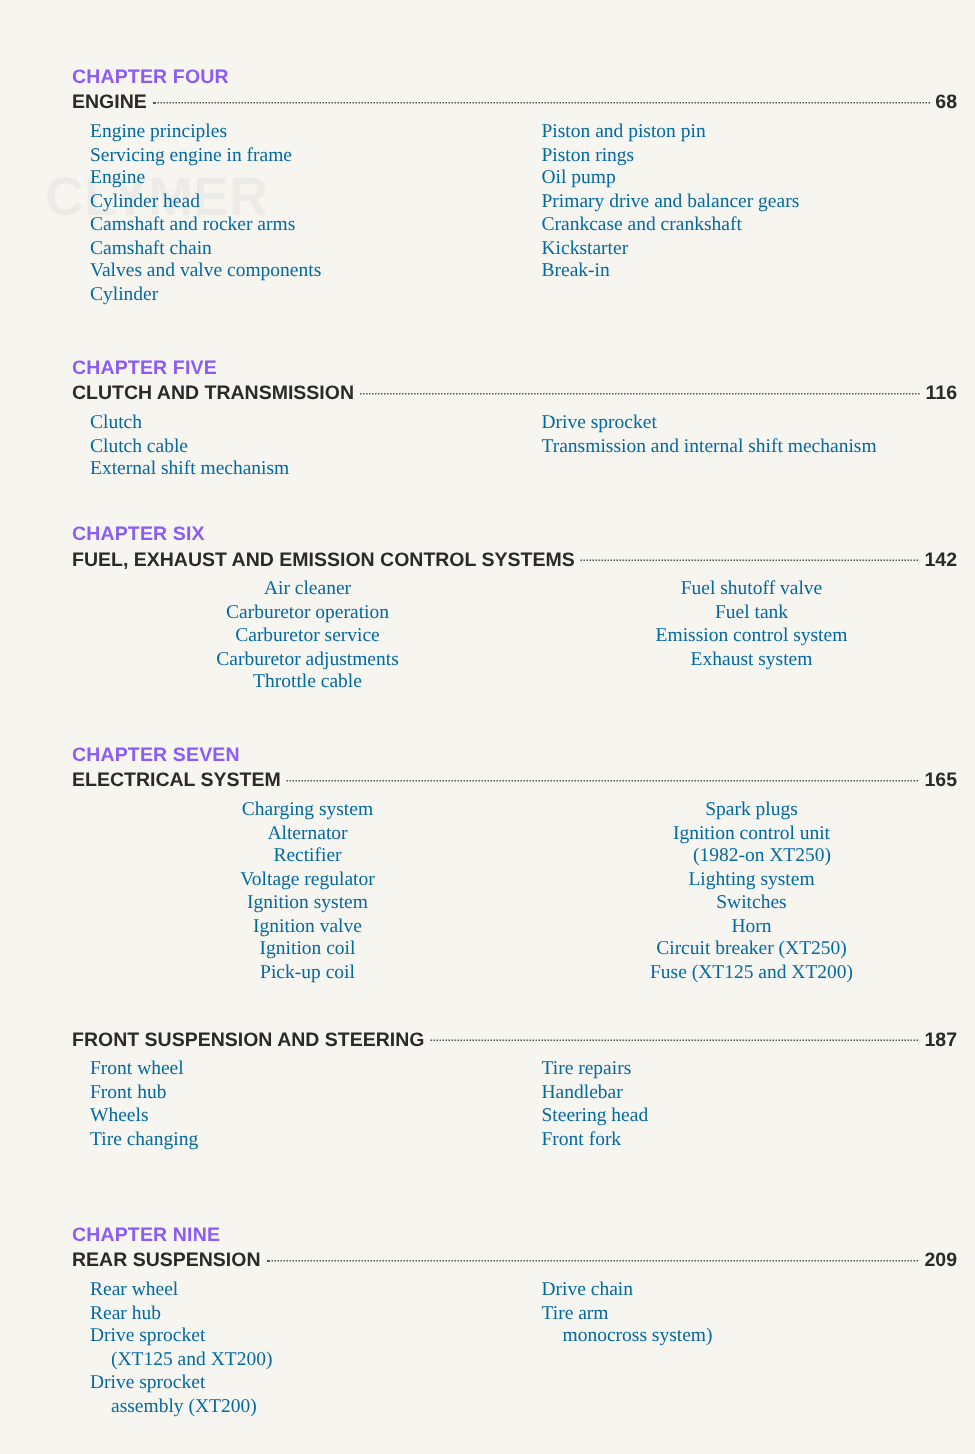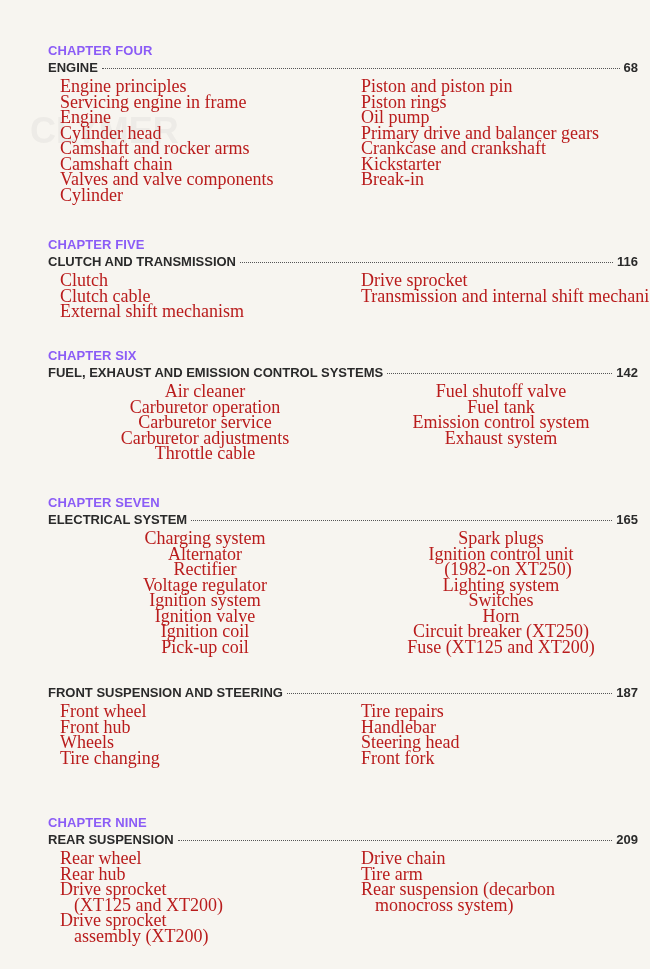--- a/index.html
+++ b/index.html
@@ -21,21 +21,21 @@
     font-size: 13px; line-height: 17px; color: #2a2a2a;
   }
   .ch-title { white-space: nowrap; }
   .leader {
     flex: 1; margin: 0 4px; border-bottom: 1.5px dotted #555;
     height: 1px; transform: translateY(-3px);
   }
   .page-num { white-space: nowrap; }
   .topics {
     position: relative; margin-top: 3px;
-    font-family: "Liberation Serif", serif; font-size: 18px; line-height: 15.5px; color: #b91c1c;
+    font-family: "Liberation Serif", serif; font-size: 13px; line-height: 15.5px; color: #0369a1;
   }
   .col { position: absolute; top: 0; }
   .col.left { left: 12px; width: 290px; }
   .col.right { left: 313px; width: 280px; }
   .topic { white-space: nowrap; }
   .topic.indent { padding-left: 14px; }
   .bleed {
     position: absolute; font-family: "Liberation Sans", sans-serif; font-weight: bold;
     color: rgba(120,120,120,0.07); pointer-events: none;
   }
@@ -185,18 +185,17 @@
         <div class="topic">Rear wheel</div>
         <div class="topic">Rear hub</div>
         <div class="topic">Drive sprocket</div>
         <div class="topic indent">(XT125 and XT200)</div>
         <div class="topic">Drive sprocket</div>
         <div class="topic indent">assembly (XT200)</div>
       </div>
       <div class="col right">
         <div class="topic">Drive chain</div>
         <div class="topic">Tire arm</div>
-        <div class="topic">Rear suspension (decarbon</div>
         <div class="topic indent">monocross system)</div>
       </div>
     </div>
   </div>
 </div>
 
 </body></html>

